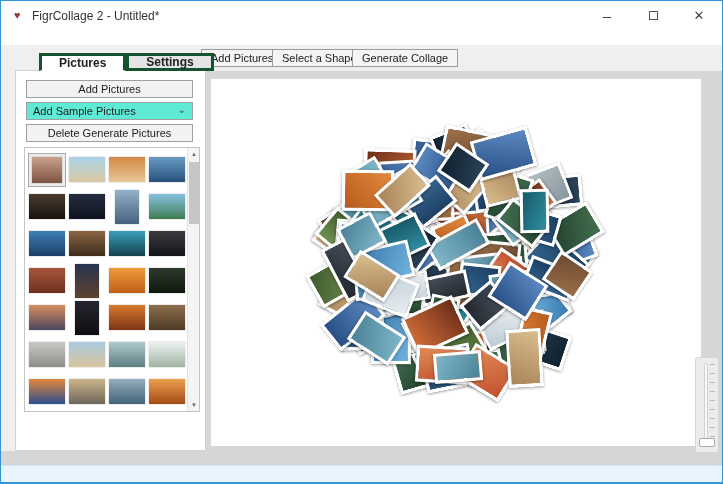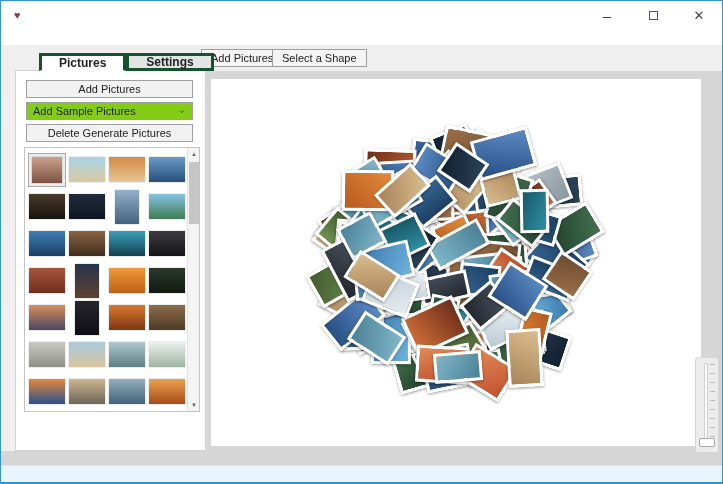--- a/index.html
+++ b/index.html
@@ -33,21 +33,21 @@
   #tb-add { left:200px; } #tb-shape { left:271px; } #tb-generate { left:351px; } #tb-export { right:7px; }
   
   #side-tabs { position:absolute; left:38px; top:8px; height:18px; display:flex; z-index:3; }
   .tab { height:18px; padding:0 17px; display:flex; align-items:center; font-size:12px; font-weight:bold; color:#222;
          border:3px solid #14532d; background:#e4e4e4; }
   .tab.active { background:#ffffff; border-bottom:1px solid #ffffff; }
   #side-panel { position:absolute; left:14px; top:25px; width:191px; height:381px; background:#ffffff; border:1px solid #d2d2d2; z-index:2; }
   .side-btn { position:absolute; left:10px; width:167px; height:18px; background:#f2f2f2; border:1px solid #a0a0a0;
               font-size:11px; color:#222; display:flex; align-items:center; justify-content:center; }
   #sb-add { top:9px; }
-  #sb-sample { top:31px; justify-content:flex-start; padding-left:6px; background:#84cc16; }
+  #sb-sample { top:31px; justify-content:flex-start; padding-left:6px; background:#5eead4; }
   #sb-sample .chev { position:absolute; right:6px; top:1px; font-size:10px; color:#555; }
   #sb-delete { top:53px; }
   #thumb-list { position:absolute; left:8px; top:76px; width:176px; height:265px; border:1px solid #c4c4c4; background:#ffffff; overflow:hidden; }
   #thumb-grid { position:absolute; left:2px; top:3px; width:160px; display:flex; flex-wrap:wrap; }
   .thumb-cell { width:40px; height:37px; display:flex; align-items:center; justify-content:center; }
   .thumb { box-shadow:0 0 1px rgba(0,0,0,.45); }
   .thumb-frame { background:#ececec; border:1px solid #a9a9a9; padding:3px; display:flex; align-items:center; justify-content:center; }
   
   #list-scroll { position:absolute; right:0; top:0; width:12px; height:100%; background:#f4f4f4; border-left:1px solid #e2e2e2; }
   .scroll-arrow { position:absolute; left:0; width:12px; height:12px; display:flex; align-items:center; justify-content:center; }
@@ -68,34 +68,36 @@
   
   #statusbar { position:absolute; left:0; bottom:0; width:721px; height:17px; background:#e9f5fc; border-top:1px solid #d5e7f2; }
 </style>
 </head>
 <body>
 
 <div id="window">
 
   <div id="titlebar">
     <span id="app-icon">♥</span>
+    <span id="title-text">FigrCollage 2 - Untitled*</span>
     <div class="win-ctl" id="btn-min">–</div>
     <div class="win-ctl" id="btn-max">
         <span class="max-box"></span>
       </div>
     <div class="win-ctl" id="btn-close">✕</div>
   </div>
 
 
   <div id="content">
     <div id="canvas-well"></div>
     <div id="left-strip"></div>
 
     <button class="tb-btn" id="tb-add">Add Pictures</button>
     <button class="tb-btn" id="tb-shape">Select a Shape</button>
+    <button class="tb-btn" id="tb-generate">Generate Collage</button>
 
     <div id="side-tabs">
       <div class="tab active">Pictures</div>
       <div class="tab">Settings</div>
     </div>
 
     <div id="side-panel">
       <button class="side-btn" id="sb-add">Add Pictures</button>
       <div class="side-btn" id="sb-sample">
         <span>Add Sample Pictures</span>

